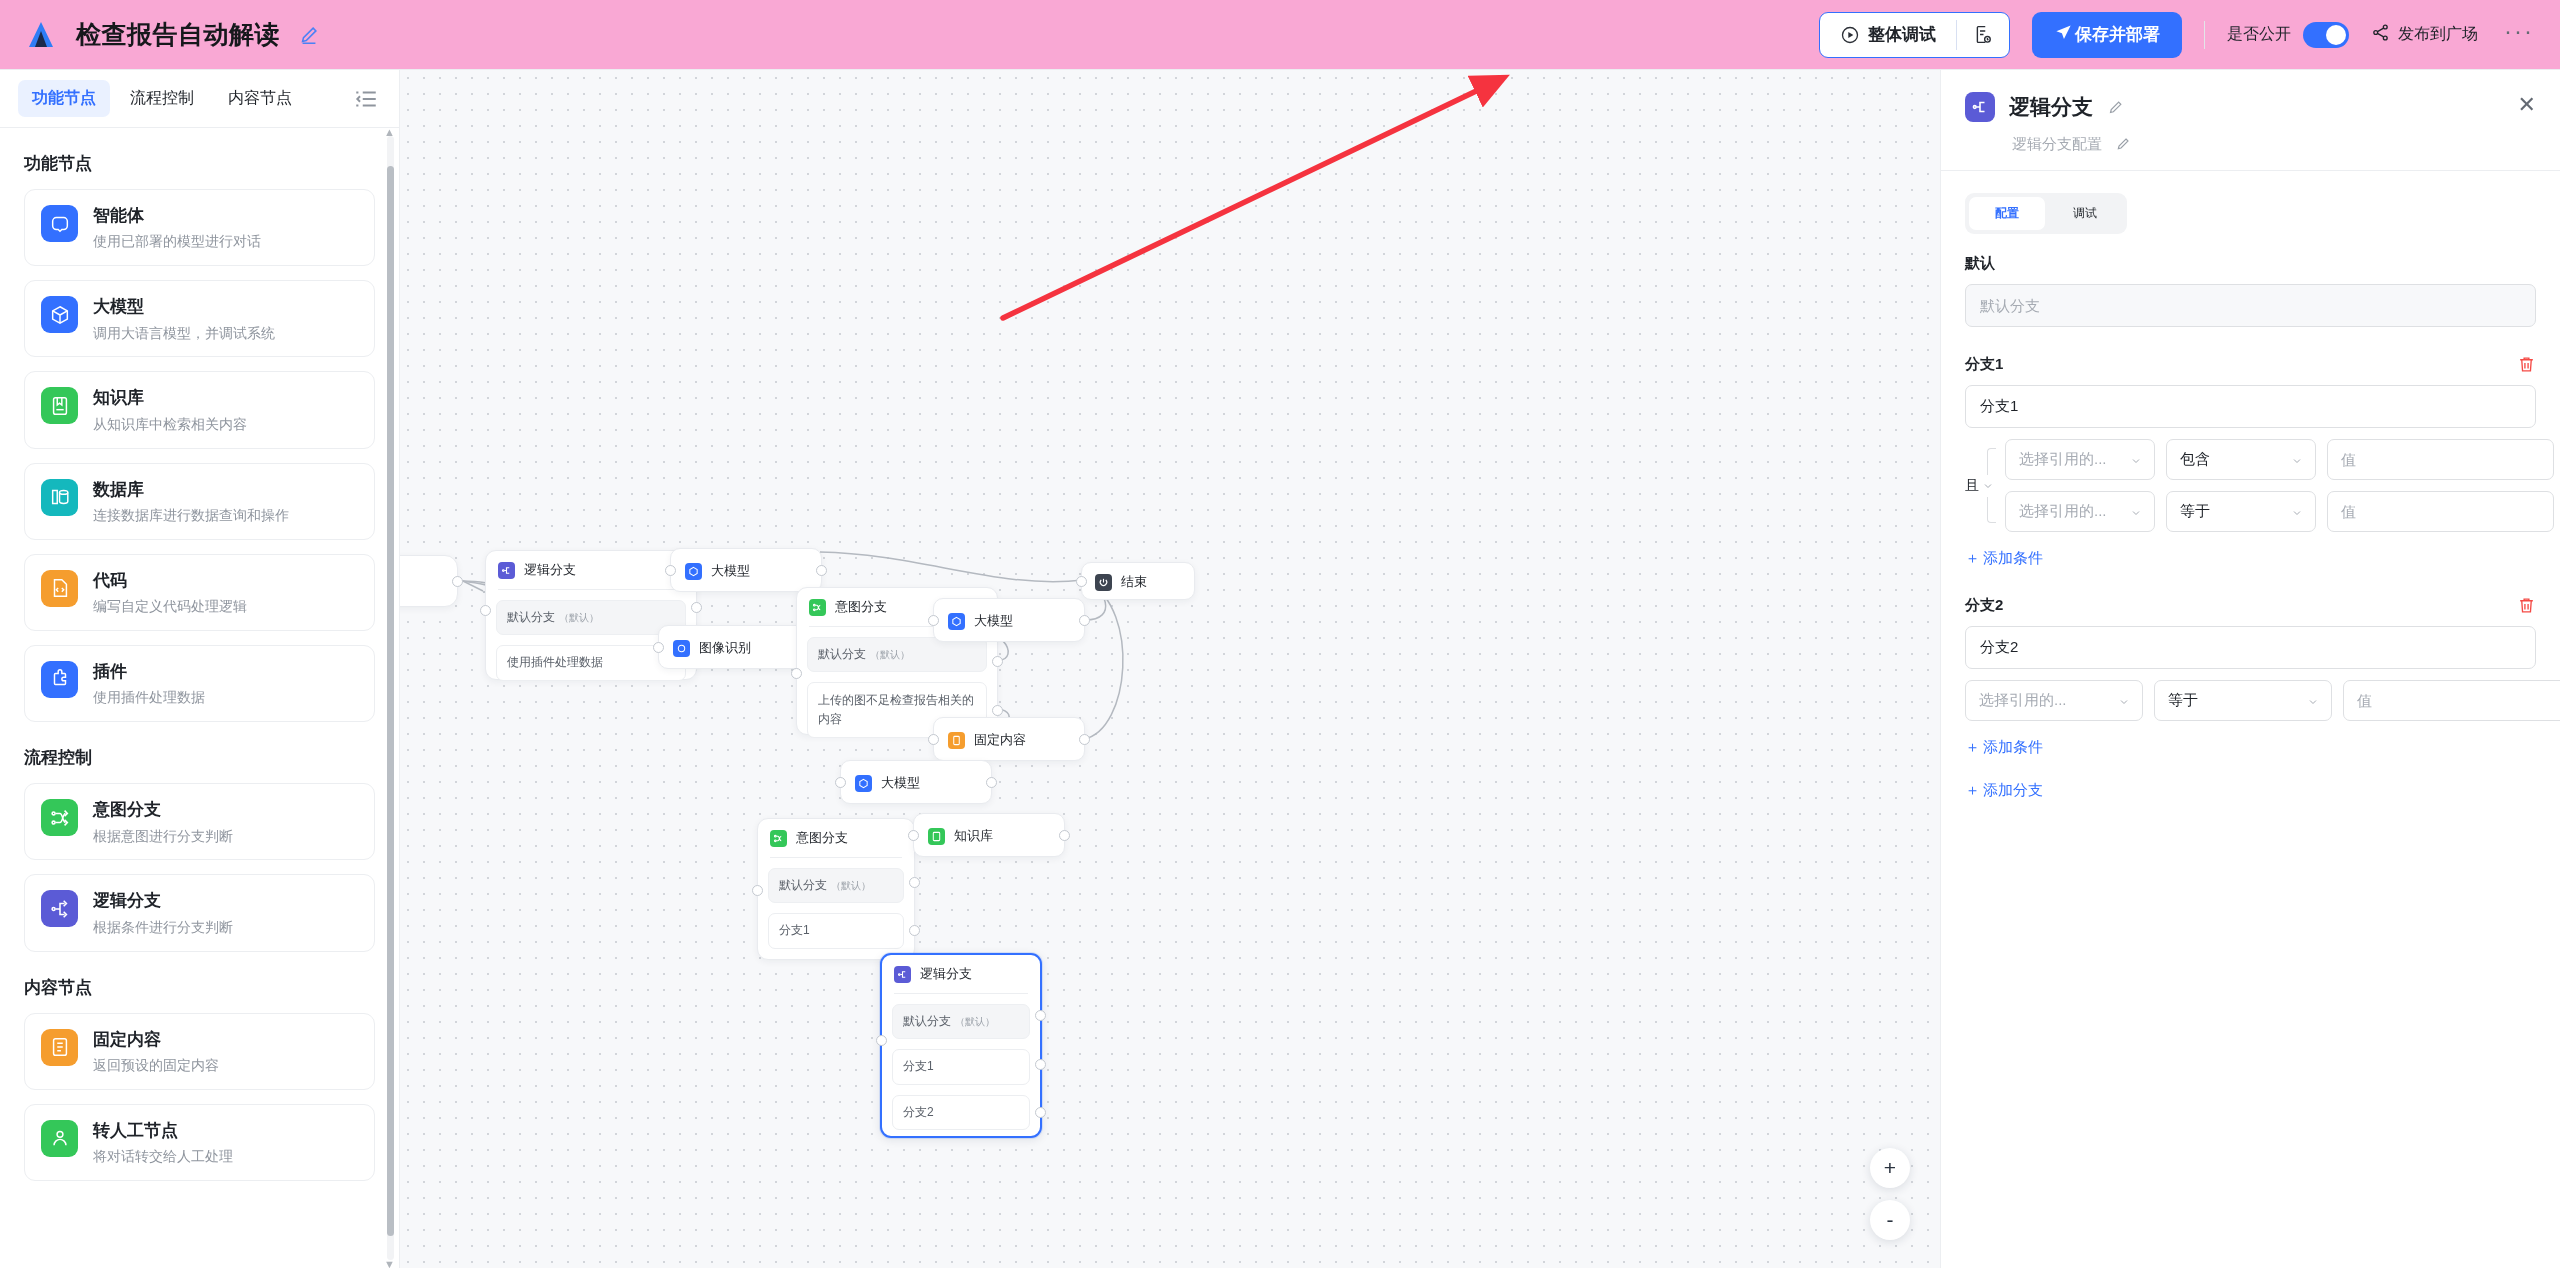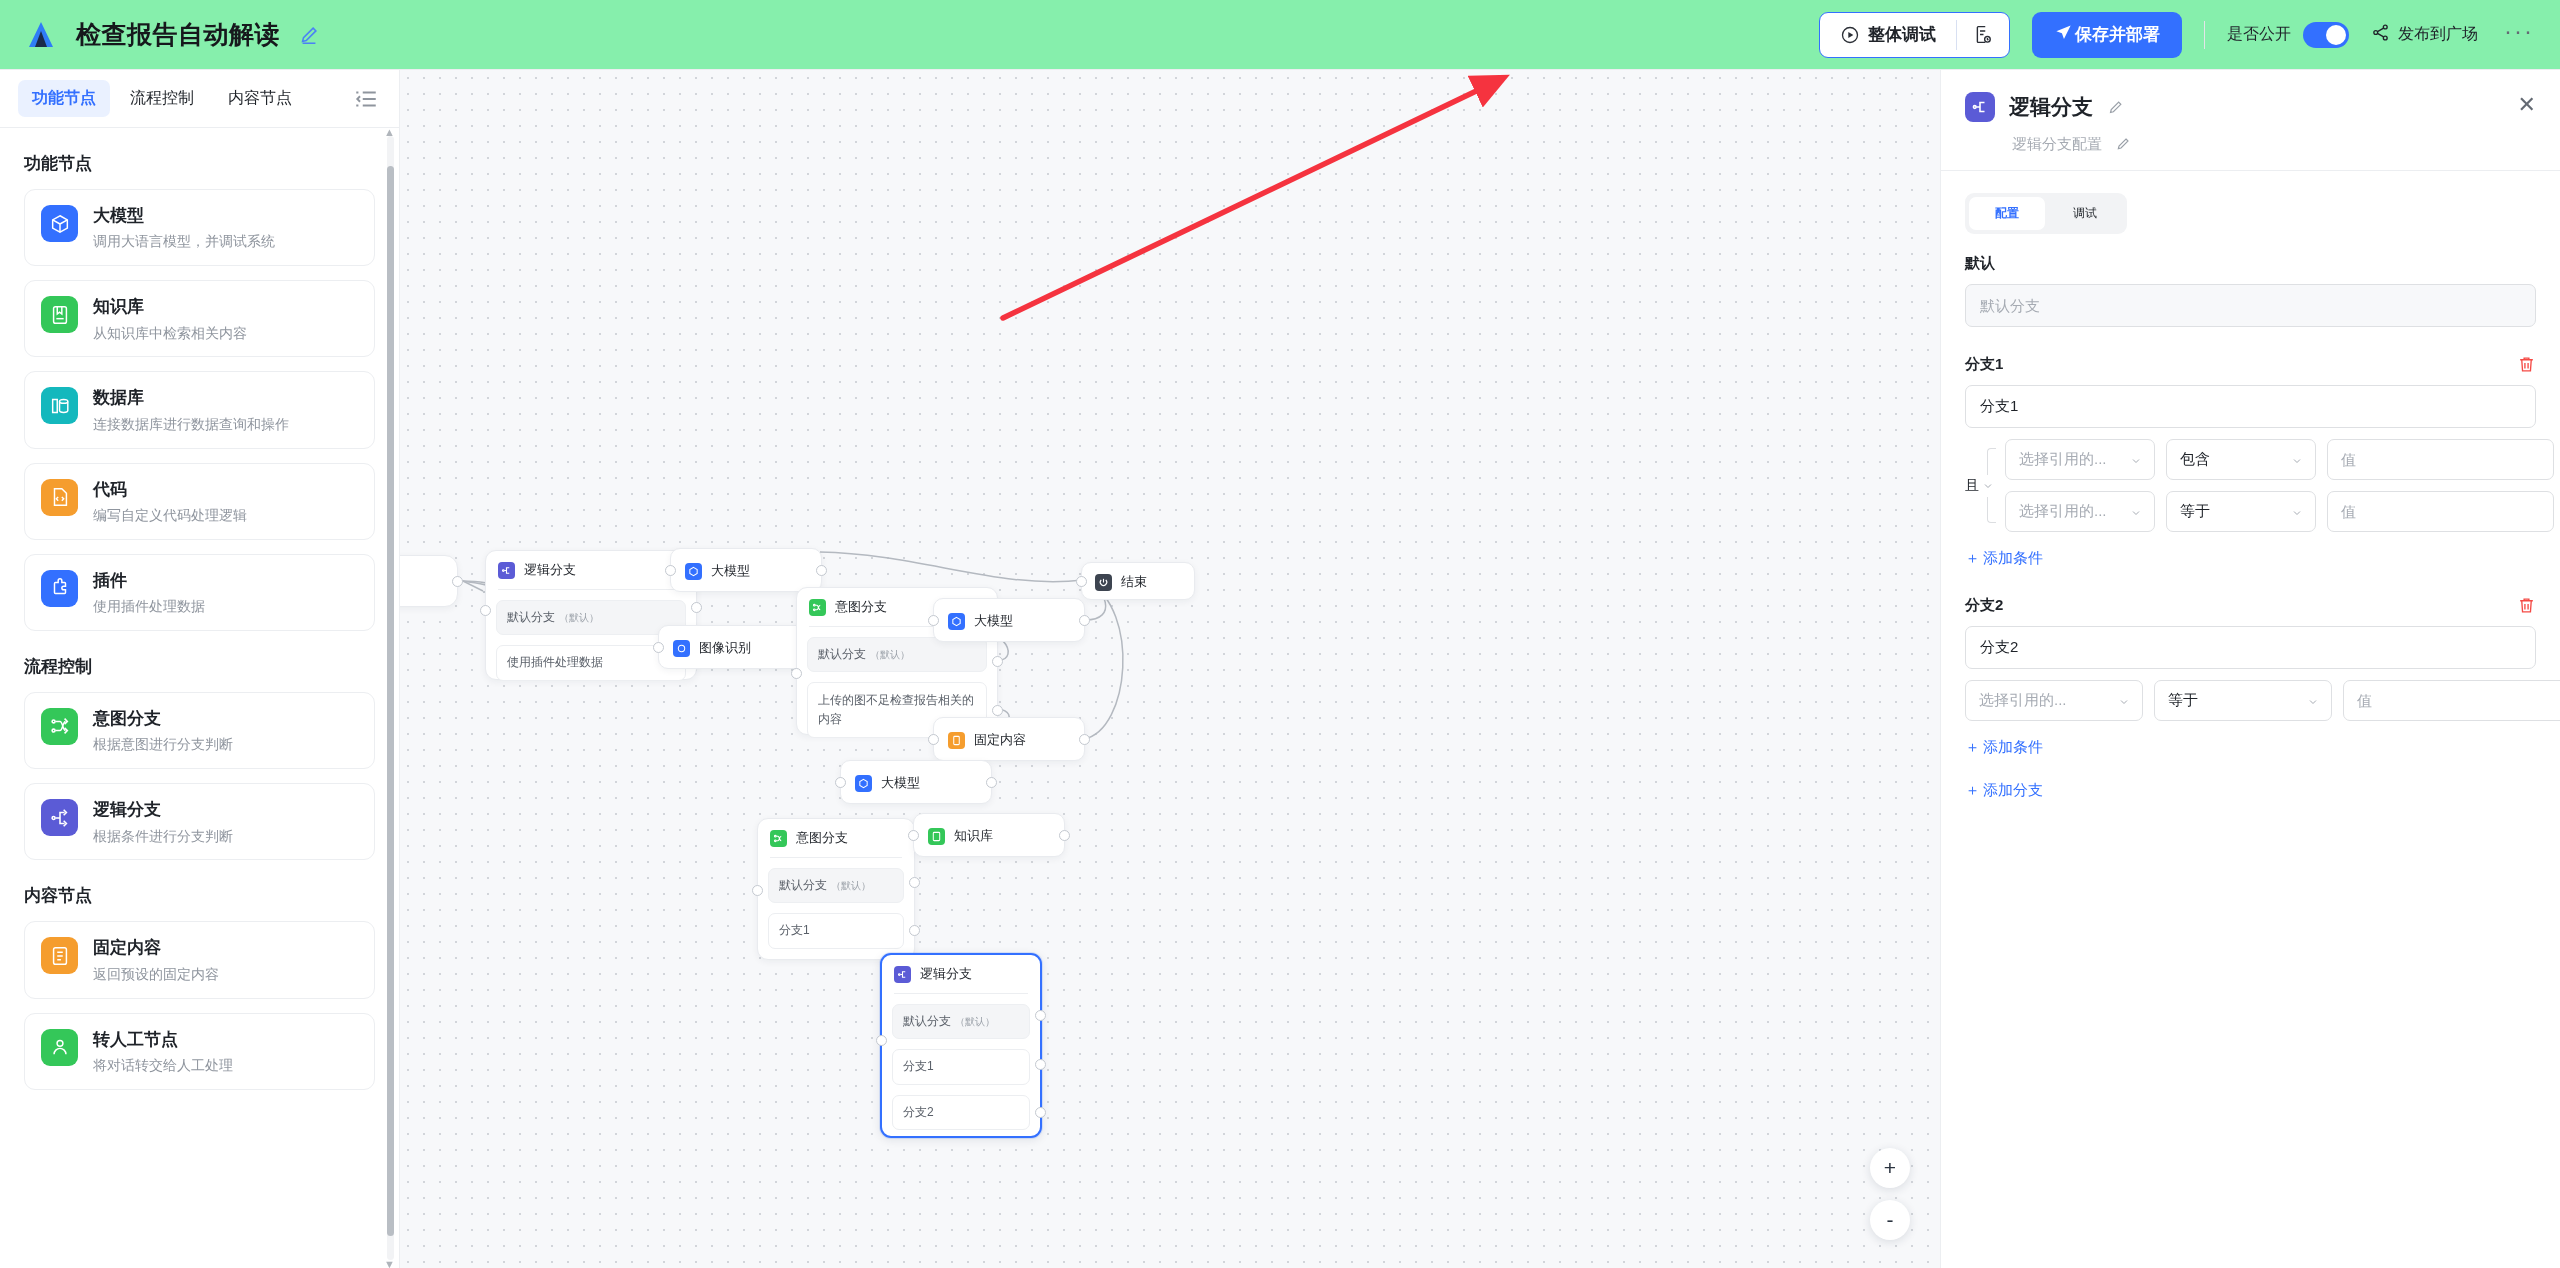--- a/index.html
+++ b/index.html
@@ -7,21 +7,21 @@
   body {
     font-family: "Liberation Sans", "DejaVu Sans", sans-serif;
     background:#ffffff;
     color:#1f2329;
     -webkit-font-smoothing: antialiased;
   }
   .app { position:relative; width:2560px; height:1268px; display:flex; flex-direction:column; }
 
   
   .header {
-    height:70px; min-height:70px; background:#86efac;
+    height:70px; min-height:70px; background:#f9a8d4;
     display:flex; align-items:center; padding:0 26px 0 22px;
     border-bottom:1px solid #eceef1; position:relative; z-index:40;
   }
   .logo { width:38px; height:38px; margin-right:16px; display:flex; align-items:center; justify-content:center; }
   .title { font-size:25px; font-weight:700; letter-spacing:.5px; color:#16181c; }
   .title-edit { margin-left:18px; width:22px; height:22px; color:#4b81f5; display:flex; align-items:center; }
   .hdr-spacer { flex:1; }
 
   .btn-group {
     display:flex; align-items:center; border:1.5px solid #3370ff; border-radius:9px;
@@ -268,20 +268,31 @@
             <path d="M9 6h12M9 12h12M9 18h12M3 6h2M3 18h2"></path>
               <path d="M6.5 9.5L4 12l2.5 2.5"></path>
           </svg>
         </div>
       </div>
 
       <div class="left-scroll">
 
         <div class="sec-title">功能节点</div>
 
+        <div class="node-card">
+          <div class="node-ico" style="background:#3370ff">
+            <svg width="22" height="22" viewBox="0 0 24 24" fill="none" stroke="#fff" stroke-width="1.6">
+              <path d="M8 5a4 4 0 0 0-4 4v5a4 4 0 0 0 4 4h2l2 2 2-2h2a4 4 0 0 0 4-4V9a4 4 0 0 0-4-4z"></path>
+            </svg>
+          </div>
+          <div class="node-txt">
+            <div class="node-name">智能体</div>
+            <div class="node-desc">使用已部署的模型进行对话</div>
+          </div>
+        </div>
 
         <div class="node-card">
           <div class="node-ico" style="background:#3370ff">
             <svg width="22" height="22" viewBox="0 0 24 24" fill="none" stroke="#fff" stroke-width="1.6">
               <path d="M12 3l8 4.5v9L12 21l-8-4.5v-9z"></path>
                 <path d="M12 12l8-4.5M12 12v9M12 12L4 7.5"></path>
             </svg>
           </div>
           <div class="node-txt">
             <div class="node-name">大模型</div>

